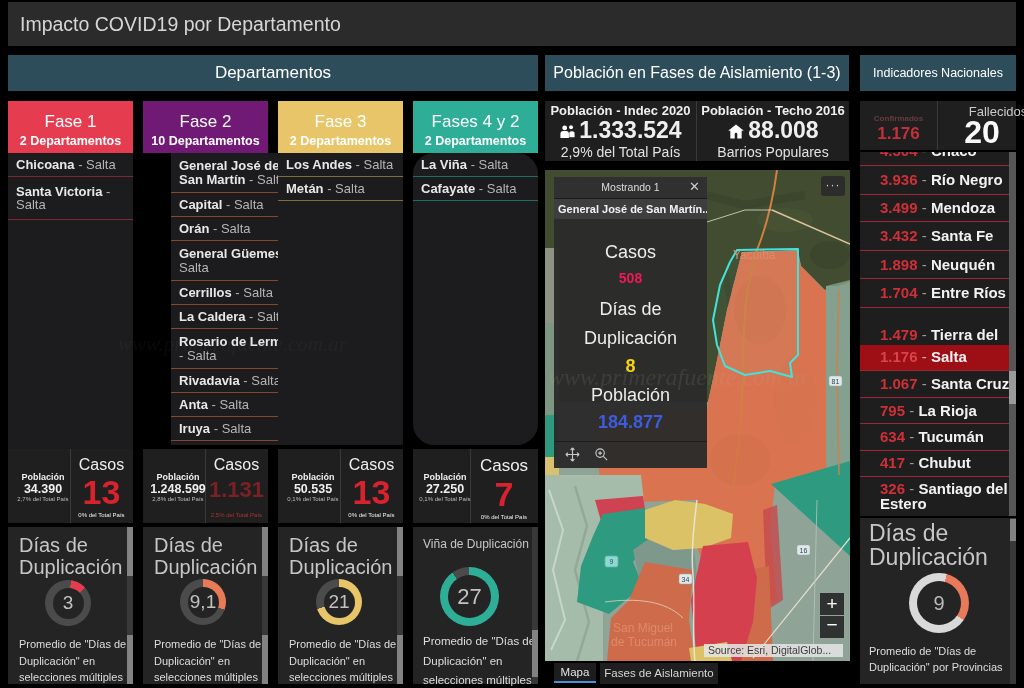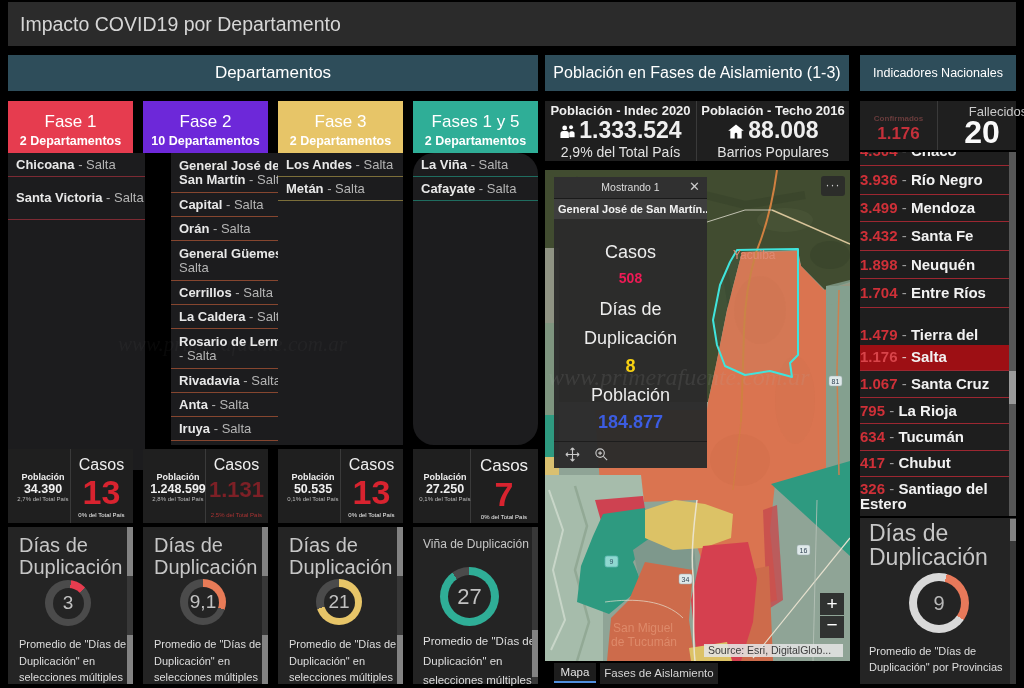--- a/index.html
+++ b/index.html
@@ -16,38 +16,38 @@
 .vdiv{position:absolute;width:1px;background:#3a3a3a;}
 .slab{position:absolute;text-align:center;color:#efefef;}
 .gpanel{position:absolute;background:#242424;}
 .gtitle{position:absolute;color:#c6c6c6;font-size:20px;white-space:nowrap;}
 .gauge{position:absolute;border-radius:50%;display:flex;align-items:center;justify-content:center;}
 .hole{position:absolute;inset:7.5px;border-radius:50%;background:#242424;}
 .gnum{position:relative;color:#c2c2c2;font-size:19px;}
 .prom{position:absolute;color:#dedede;font-size:11px;line-height:16.5px;white-space:nowrap;}
 .sb{position:absolute;background:#383838;}
 .sbt{position:absolute;background:#828282;}
-.irow{position:absolute;left:0;right:0;padding-left:0;font-size:15px;font-weight:bold;color:#f2f2f2;line-height:15.5px;display:flex;flex-direction:column;justify-content:center;}
+.irow{position:absolute;left:0;right:0;padding-left:20px;font-size:15px;font-weight:bold;color:#f2f2f2;line-height:15.5px;display:flex;flex-direction:column;justify-content:center;}
 .irow .n{color:#cf3038;}
 .irow .d{color:#9a9a9a;font-weight:normal;}
 </style></head>
 <body>
 
 <div class="abs" style="left:8px;top:2px;width:1008px;height:44px;background:#2b2b2b;"></div>
 <div class="abs" style="left:20px;top:13px;font-size:19.5px;color:#d6d6d6;">Impacto COVID19 por Departamento</div>
 
 <div class="teal" style="left:8px;top:55px;width:530px;height:36px;font-size:17px;">Departamentos</div>
 <div class="teal" style="left:545px;top:55px;width:304px;height:36px;font-size:16px;white-space:nowrap;">Población en Fases de Aislamiento (1-3)</div>
 <div class="teal" style="left:860px;top:55px;width:156px;height:36px;font-size:12.5px;">Indicadores Nacionales</div>
 
 <div class="fhead" style="left:8px;top:101px;width:125px;height:52px;background:#e63c4f;">
   <div class="t1">Fase 1</div>
     <div class="t2">2 Departamentos</div>
   </div>
-<div class="list" style="left:8px;top:153px;width:125px;height:317px;padding-left:12px;">
+<div class="list" style="left:8px;top:153px;width:125px;height:317px;">
   <div class="row" style="top:0;height:23px;border-bottom:1px solid #7c2a33;">
       <span><b>Chicoana</b><span class="gy"> - Salta</span></span>
     </div>
   <div class="row" style="top:24px;height:42px;border-bottom:1px solid #7c2a33;">
       <span><b>Santa Victoria</b><span class="gy"> - Salta</span></span>
     </div>
 </div>
 <div class="stats" style="left:8px;top:449px;width:125px;height:74px;">
   <div class="vdiv" style="left:62px;top:0;height:74px;"></div>
   <div class="slab" style="left:0;top:23px;width:70px;font-size:9px;font-weight:bold;">Población</div>
@@ -63,21 +63,21 @@
   <div class="gauge" style="left:37px;top:53px;width:46px;height:46px;background:conic-gradient(#4b4b4b 0deg 8deg,#e63c4f 8deg 48deg,#4b4b4b 48deg);">
     <div class="hole"></div>
       <span class="gnum">3</span>
     </div>
   <div class="prom" style="left:11px;top:109px;">Promedio de "Días de<br>Duplicación" en<br>selecciones múltiples</div>
   <div class="sb" style="left:119px;top:0;width:6px;height:157px;"></div>
   <div class="sbt" style="left:119px;top:0;width:6px;height:49px;"></div>
   <div class="sbt" style="left:119px;top:108px;width:6px;height:49px;"></div>
 </div>
 
-<div class="fhead" style="left:143px;top:101px;width:125px;height:52px;background:#6d28d9;">
+<div class="fhead" style="left:143px;top:101px;width:125px;height:52px;background:#701a75;">
   <div class="t1">Fase 2</div>
     <div class="t2">10 Departamentos</div>
   </div>
 <div class="list" style="left:143px;top:153px;width:125px;height:292px;margin-left:28px;">
   <div class="row" style="top:0;height:39px;border-bottom:1px solid #86462f;">
       <span><b>General José de San Martín</b><span class="gy"> - Salta</span></span>
     </div>
   <div class="row" style="top:40px;height:23px;border-bottom:1px solid #86462f;">
       <span><b>Capital</b><span class="gy"> - Salta</span></span>
     </div>
@@ -158,21 +158,21 @@
     <div class="hole"></div>
       <span class="gnum">21</span>
     </div>
   <div class="prom" style="left:11px;top:109px;">Promedio de "Días de<br>Duplicación" en<br>selecciones múltiples</div>
   <div class="sb" style="left:119px;top:0;width:6px;height:157px;"></div>
   <div class="sbt" style="left:119px;top:0;width:6px;height:49px;"></div>
   <div class="sbt" style="left:119px;top:108px;width:6px;height:49px;"></div>
 </div>
 
 <div class="fhead" style="left:413px;top:101px;width:125px;height:52px;background:#2fae97;">
-  <div class="t1">Fases 1 y 5</div>
+  <div class="t1">Fases 4 y 2</div>
     <div class="t2">2 Departamentos</div>
   </div>
 <div class="list" style="left:413px;top:153px;width:125px;height:292px;border-radius:21px;">
   <div class="row" style="top:0;height:23px;border-bottom:1px solid #1f6d60;">
       <span><b>La Viña</b><span class="gy"> - Salta</span></span>
     </div>
   <div class="row" style="top:24px;height:23px;border-bottom:1px solid #1f6d60;">
       <span><b>Cafayate</b><span class="gy"> - Salta</span></span>
     </div>
 </div>

